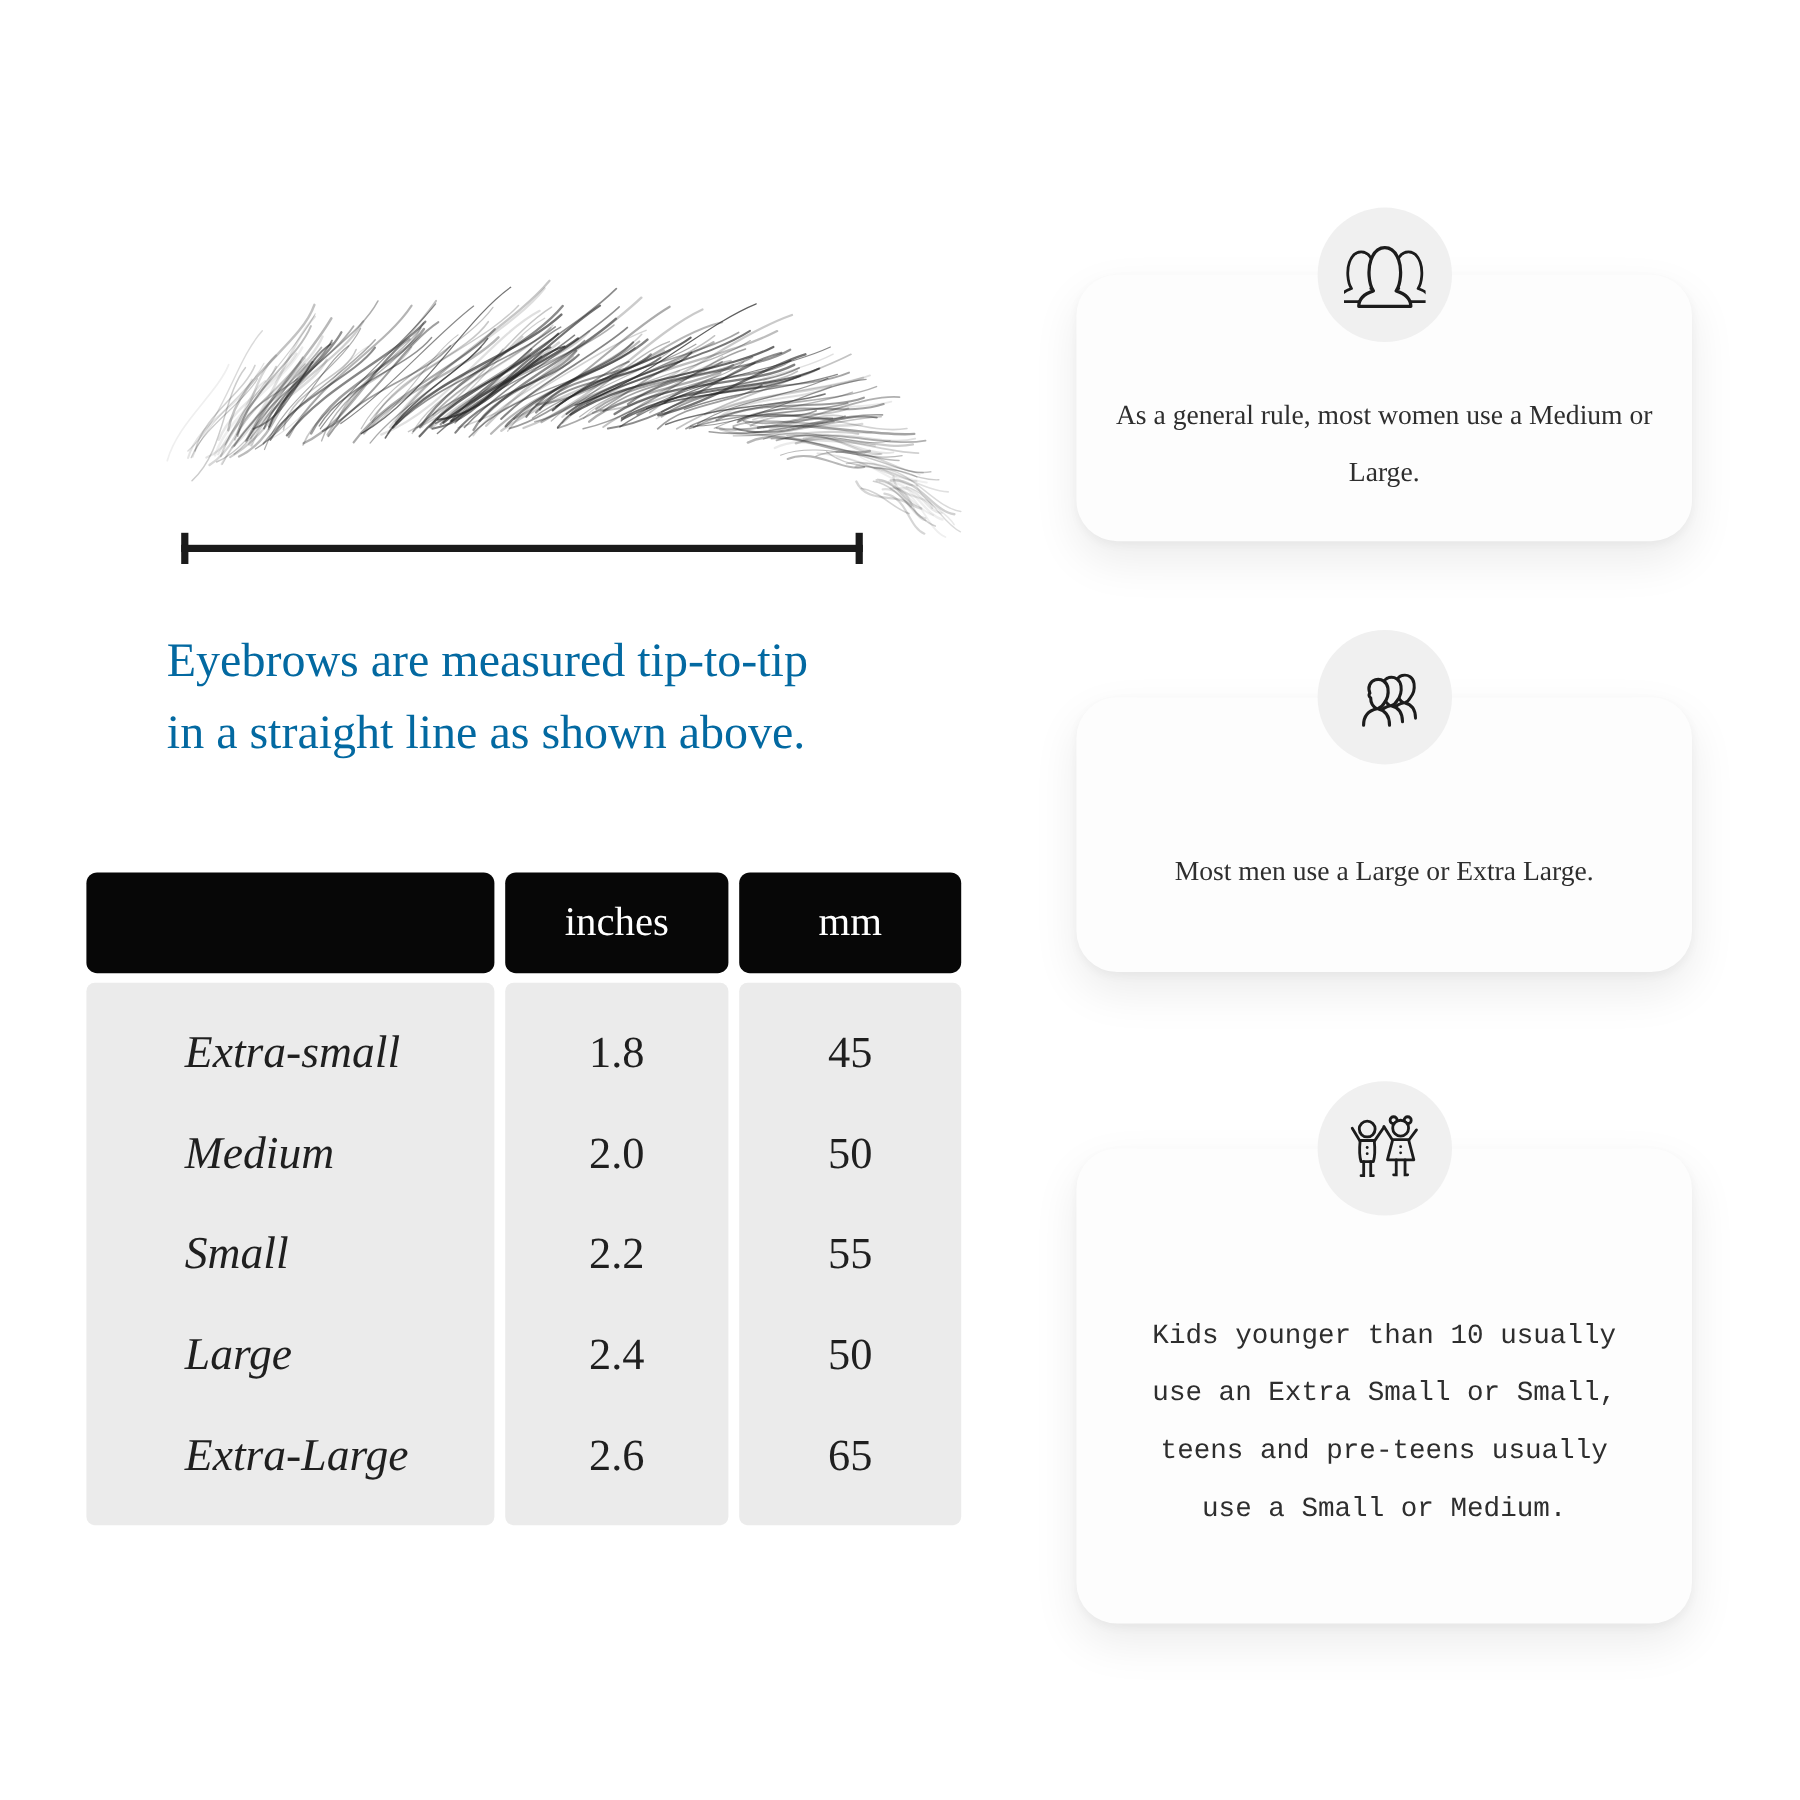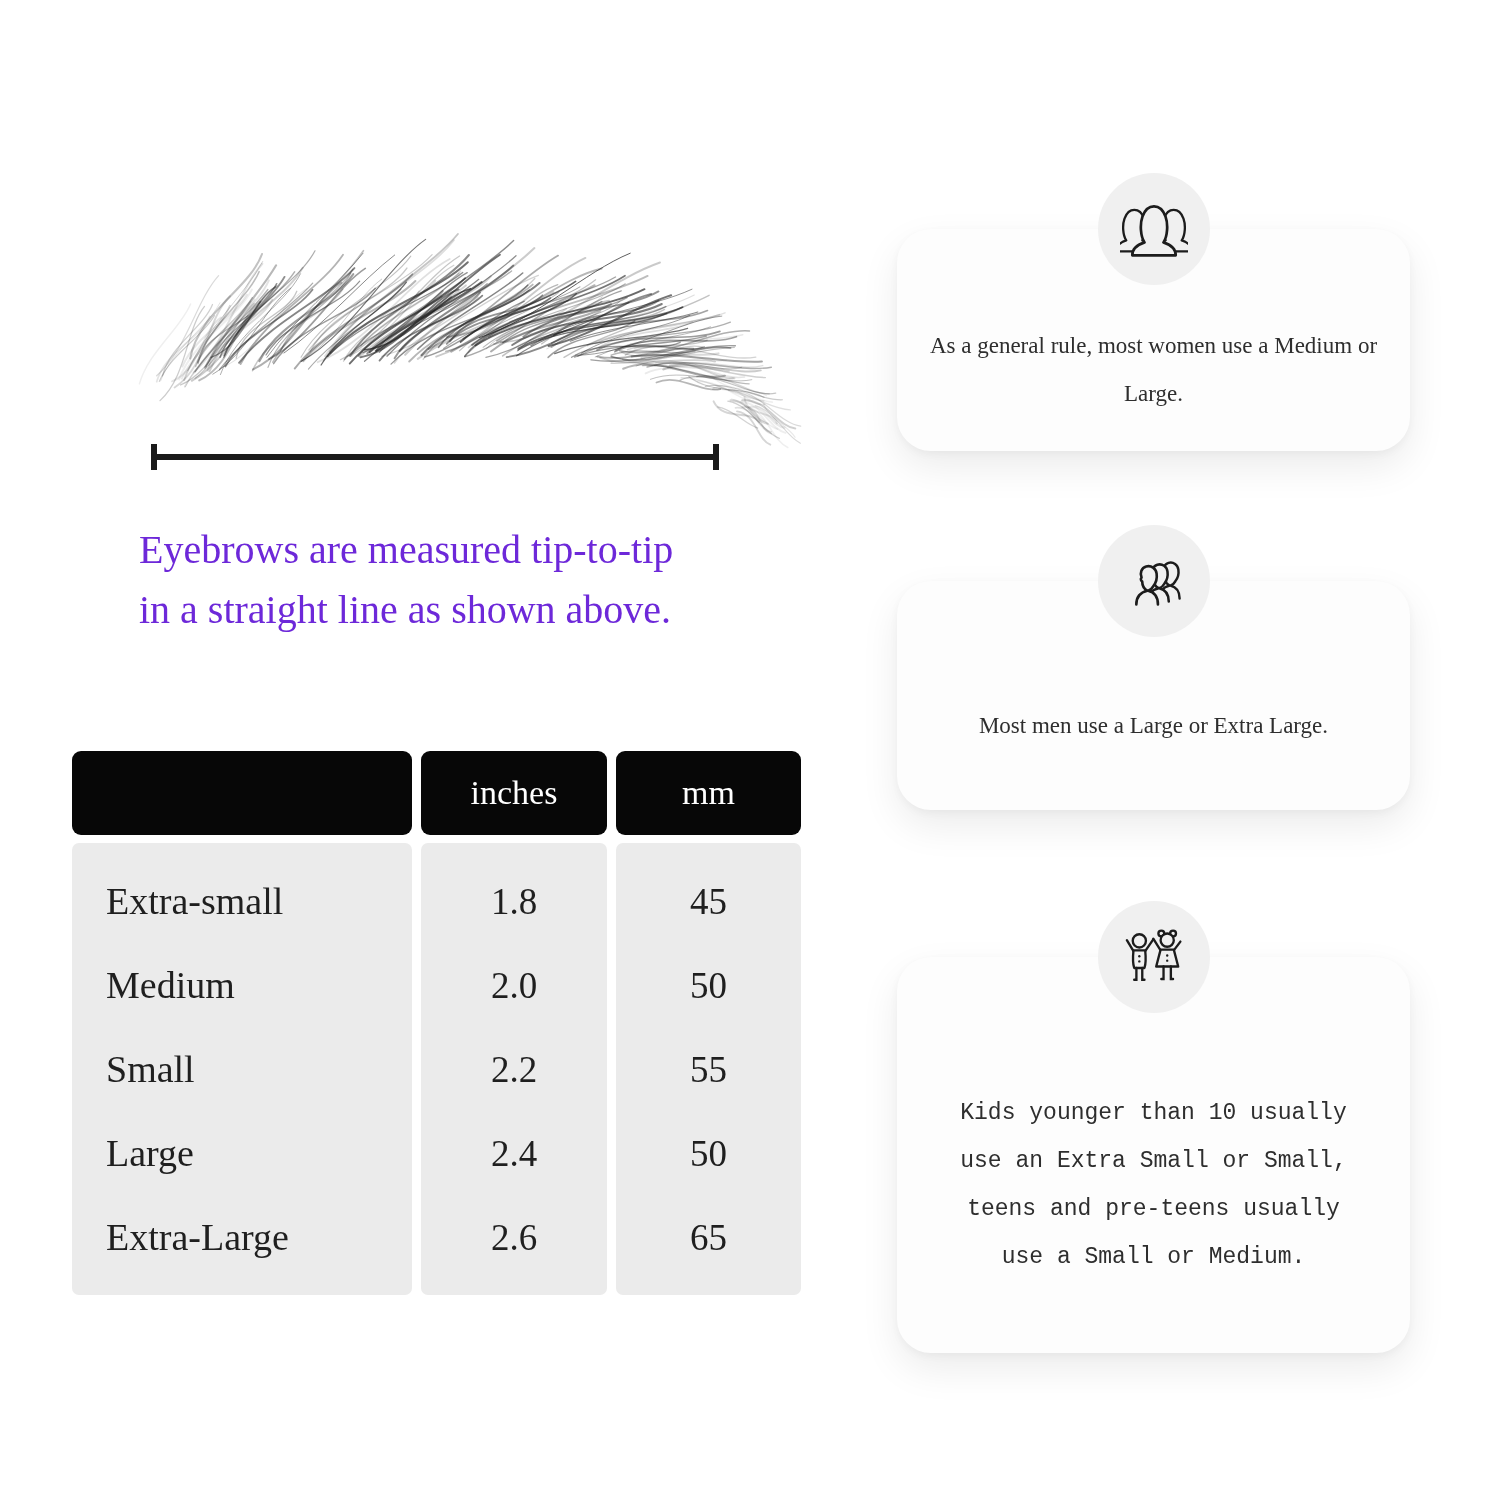--- a/index.html
+++ b/index.html
@@ -9,34 +9,34 @@
   }
   
   #brow-svg{position:absolute;left:105px;top:232px;width:670px;height:200px;overflow:visible;}
   
   .measure{position:absolute;left:151px;top:444px;width:568px;height:26px;}
   .measure .bar{position:absolute;left:0;right:0;top:10px;height:6px;background:#1a1a1a;}
   .measure .tick{position:absolute;top:0;width:6px;height:26px;background:#1a1a1a;}
   .measure .t-l{left:0;}
   .measure .t-r{right:0;}
   
-  .caption{position:absolute;left:139px;top:520px;font-size:40px;line-height:60px;color:#6d28d9;}
+  .caption{position:absolute;left:139px;top:520px;font-size:40px;line-height:60px;color:#0369a1;}
   .cap-line{display:block;white-space:nowrap;}
   
   .tbl{position:absolute;left:72px;top:727px;width:729px;}
-  .tbl-head{display:flex;gap:9px;margin-top:24px;}
+  .tbl-head{display:flex;gap:9px;}
   .th{height:84px;background:#070707;border-radius:9px;color:#ffffff;font-size:34px;
       display:flex;align-items:center;justify-content:center;}
   .w-c1{width:340px;flex:0 0 340px;}
   .w-c2{width:186px;flex:0 0 186px;}
   .w-c3{width:185px;flex:0 0 185px;}
   .tbl-body{display:flex;gap:9px;margin-top:8px;}
   .col{background:#ebebeb;border-radius:7px;padding:16px 0;box-sizing:border-box;}
   .cell{height:84px;display:flex;align-items:center;font-size:38px;color:#1f1f1f;}
-  .col-labels .cell{padding-left:34px;}
+  .col-labels .cell{padding-left:82px;font-style:italic;}
   .col-num .cell{justify-content:center;font-size:37px;}
   
   .card{position:absolute;left:897px;width:513px;background:#fdfdfd;border-radius:34px;
         box-shadow:0 3px 8px rgba(0,0,0,0.04),0 16px 38px rgba(0,0,0,0.08);
         display:flex;align-items:center;justify-content:center;
         padding-top:60px;box-sizing:border-box;}
   #card-women{top:229px;height:222px;}
   #card-men{top:581px;height:229px;}
   #card-kids{top:957px;height:396px;}
   .badge{position:absolute;top:-56px;left:50%;transform:translateX(-50%);

